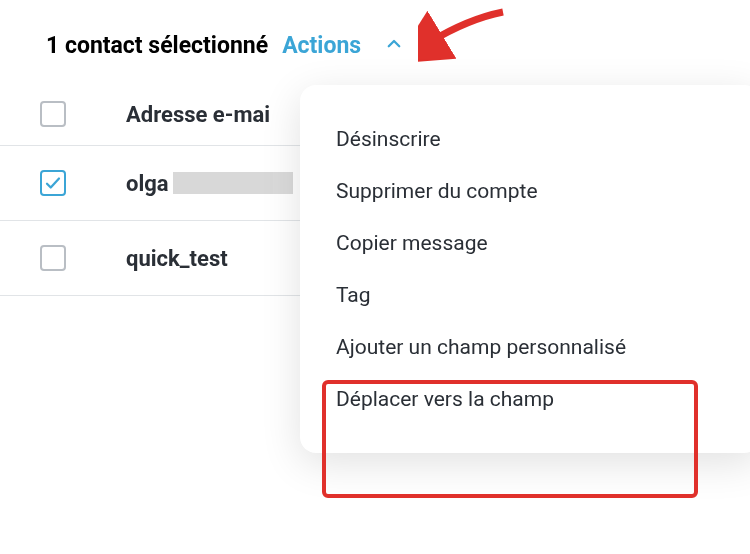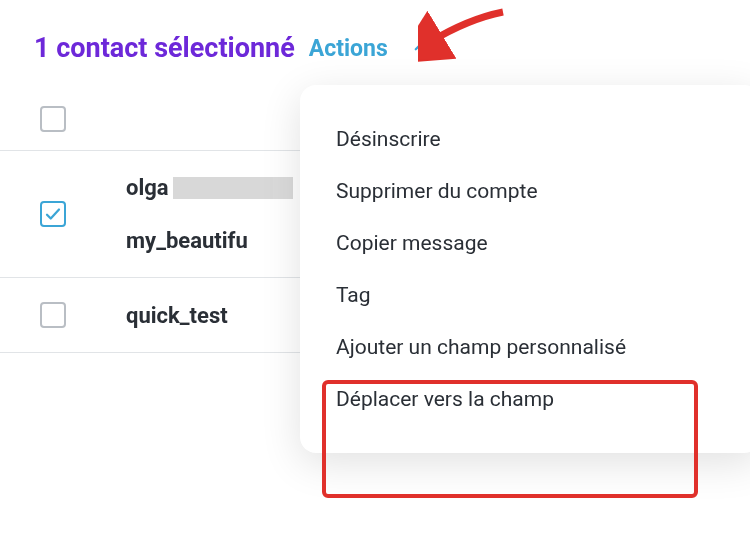--- a/index.html
+++ b/index.html
@@ -12,23 +12,24 @@
       overflow: hidden;
       color: #2a2f36;
     }
     .header-row {
       display: flex;
       align-items: center;
       padding: 32px 0 24px 34px;
       gap: 14px;
     }
     .selected-count {
-      font-size: 27px;
+      font-size: 23px;
       font-weight: 700;
-      color: #6d28d9;
+      color: #000000;
+      margin-left: 12px;
     }
     .actions-trigger {
       font-size: 23px;
       font-weight: 700;
       color: #3ba5d6;
       display: inline-flex;
       align-items: center;
       gap: 24px;
       cursor: pointer;
     }
@@ -139,35 +140,35 @@
   <defs>
       <marker id="ah" markerWidth="8" markerHeight="8" refX="2" refY="4" orient="auto">
         <polygon points="0 0, 8 4, 0 8" fill="#e0302b"></polygon>
       </marker>
     </defs>
   <path d="M85,8 Q50,15 12,38" stroke="#e0302b" stroke-width="7" fill="none" marker-end="url(#ah)"></path>
 </svg>
 
 <div class="column-header">
   <span class="checkbox"></span>
+  <span class="label">Adresse e-mai</span>
 </div>
 
 <div class="row">
   <span class="checkbox checked">
     <svg viewBox="0 0 24 24" fill="none" stroke="#3ba5d6" stroke-width="3" stroke-linecap="round" stroke-linejoin="round">
         <polyline points="4 13 9 18 20 6"></polyline>
       </svg>
   </span>
   <div class="texts">
     <div class="line">
       <span>olga</span>
       <span class="redact1"></span>
       <span class="redact1b"></span>
     </div>
-    <div class="line">my_beautifu</div>
   </div>
 </div>
 
 <div class="row">
   <span class="checkbox"></span>
   <div class="texts">
     <div class="line">quick_test</div>
   </div>
 </div>
 

